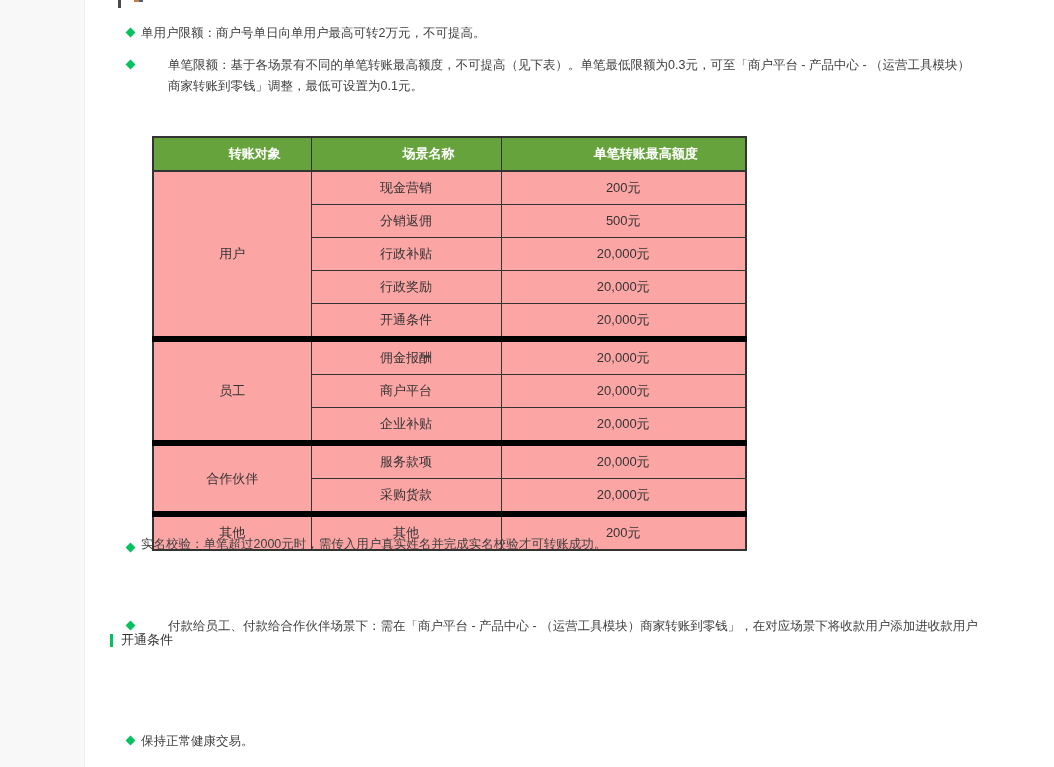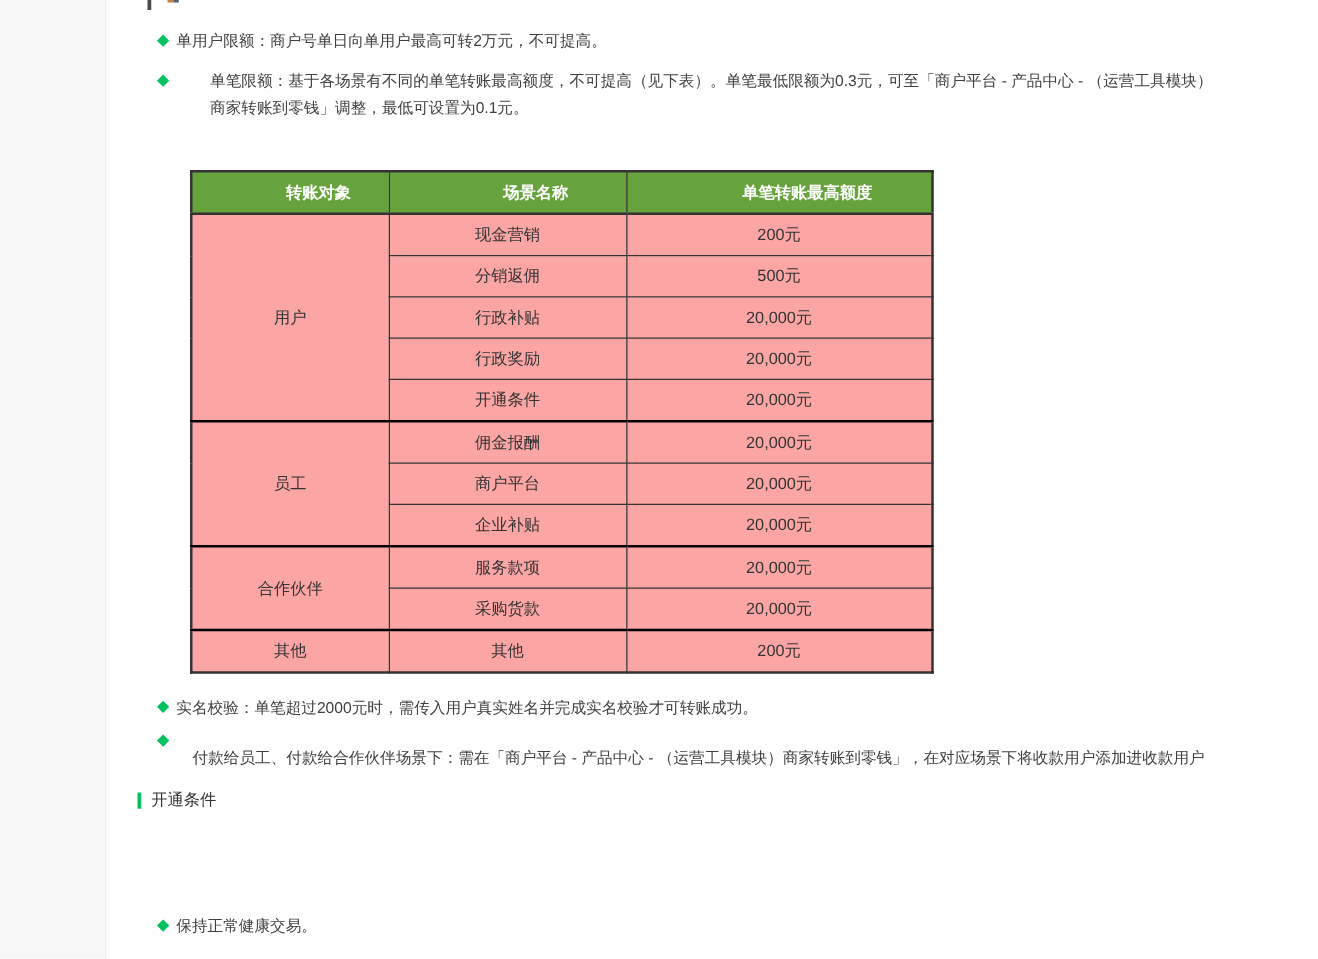--- a/index.html
+++ b/index.html
@@ -95,21 +95,21 @@
   table.limits td {
     height: 30px;
     border: 1px solid #333333;
     color: #333333;
     font-size: 13px;
     text-align: center;
     vertical-align: middle;
     background: #fca5a5;
   }
   table.limits td.sub { border-top: 1px solid #8c8c8c; }
-  table.limits tr.group-start td { border-top: 2px solid #000000; }
+  table.limits tr.group-start td { border-top: 6px solid #000000; }
 </style>
 </head>
 <body>
 
 <div class="stage">
 
   <div class="side-strip"></div>
 
   <span class="frag-dash"></span>
   <span class="frag-speck-a"></span>
@@ -188,28 +188,28 @@
         <td class="sub">20,000元</td>
       </tr>
       <tr class="group-start">
         <td>其他</td>
         <td>其他</td>
         <td>200元</td>
       </tr>
     </tbody>
   </table>
 
-  <div class="bullet" style="top:556px;">
+  <div class="bullet" style="top:534px;align-items:center;">
     <span class="diamond"></span>
     <span class="lines">
       <span class="ln">实名校验：单笔超过2000元时，需传入用户真实姓名并完成实名校验才可转账成功。</span>
     </span>
   </div>
 
-  <div class="bullet multiline" style="top:583px;flex-direction:column;">
+  <div class="bullet multiline" style="top:616px;">
     <span class="diamond"></span>
     <span class="lines">
       <span class="ln">付款给员工、付款给合作伙伴场景下：需在「商户平台 - 产品中心 - （运营工具模块）商家转账到零钱」，在对应场景下将收款用户添加进收款用户</span>
     </span>
   </div>
 
   <div class="section-head">
     <span class="bar"></span>
     <span class="title">开通条件</span>
   </div>

